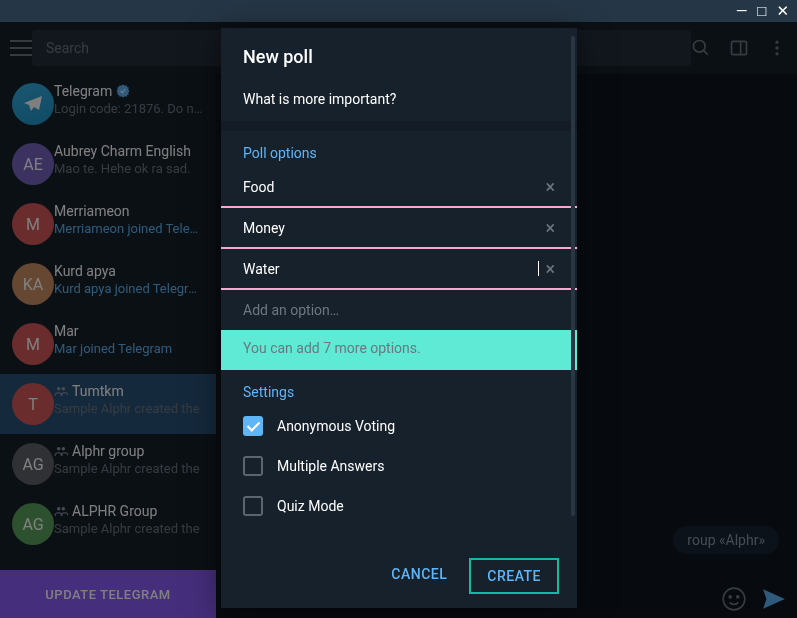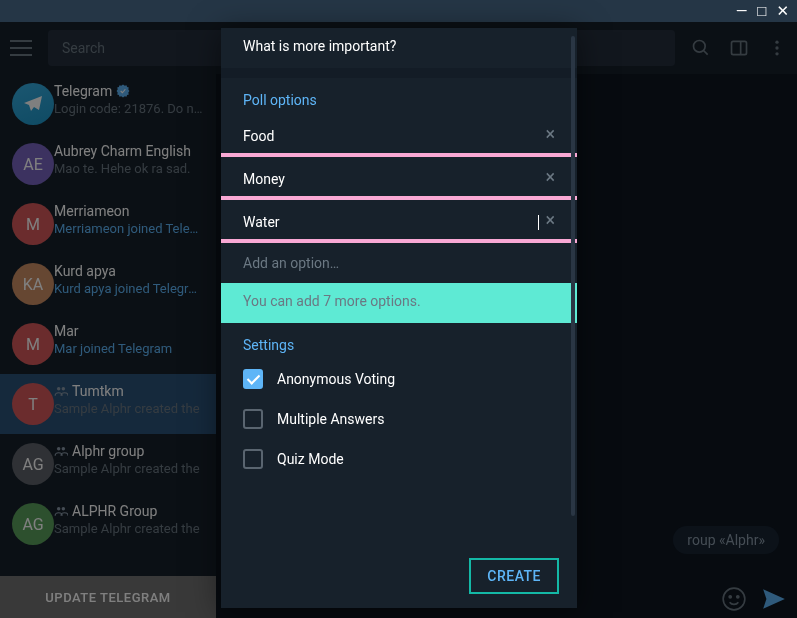--- a/index.html
+++ b/index.html
@@ -1,43 +1,43 @@
 <!DOCTYPE html>
 <html><head>
 <meta charset="utf-8">
 <style>
 *{box-sizing:border-box;margin:0;padding:0;font-family:-apple-system,BlinkMacSystemFont,"Segoe UI",Roboto,sans-serif}
 body{background:#0e1621;width:797px;height:618px;overflow:hidden;position:relative;color:#fff}
 .titlebar{height:22px;background:#253646;display:flex;justify-content:flex-end;align-items:center;padding-right:8px;gap:10px;color:#fff}
 .titlebar span{cursor:pointer;font-size:15px;line-height:1}
-.topbar{height:52px;background:#17212b;display:flex;align-items:center;padding:0 10px;gap:16px}
+.topbar{height:52px;background:#17212b;display:flex;align-items:center;padding:0 10px;gap:0}
 .hamburger{width:22px;height:16px;display:flex;flex-direction:column;justify-content:space-between;cursor:pointer}
 .hamburger div{height:2px;background:#6b7883}
 .search-box{flex:1;height:36px;background:#242f3d;border-radius:4px;display:flex;align-items:center;padding:0 14px;color:#6b7883;font-size:14px}
 .top-icons{display:flex;gap:18px;color:#6b7883;margin-left:auto}
 .sidebar{position:absolute;top:74px;left:0;width:216px;bottom:0;background:#17212b;overflow:hidden}
 .chat{display:flex;padding:9px 12px;cursor:pointer}
 .chat.active{background:#2b5278}
 .avatar{width:42px;height:42px;border-radius:50%;flex-shrink:0;display:flex;align-items:center;justify-content:center;font-size:16px;color:#fff;font-weight:400}
 .chat-info{flex:1;min-width:0}
 .chat-name{font-size:14px;color:#fff;display:flex;align-items:center;gap:4px}
 .chat-sub{font-size:13px;color:#6b7883;margin-top:2px;white-space:nowrap;overflow:hidden;text-overflow:ellipsis}
 .chat-sub.link{color:#5eb5f7}
-.update-bar{position:absolute;bottom:0;left:0;width:216px;height:42px;background:#737373;display:flex;align-items:center;justify-content:center;color:#fff;font-size:13px;font-weight:500;letter-spacing:0.5px;cursor:pointer}
+.update-bar{position:absolute;bottom:0;left:0;width:216px;height:48px;background:#8b5cf6;display:flex;align-items:center;justify-content:center;color:#fff;font-size:13px;font-weight:500;letter-spacing:0.5px;cursor:pointer}
 .main{position:absolute;top:74px;left:216px;right:0;bottom:0;background:#0e1621}
 .badge{position:absolute;right:18px;bottom:64px;background:#182533;color:#8a99a8;padding:6px 14px;border-radius:14px;font-size:14px}
 .composer{position:absolute;bottom:6px;right:10px;display:flex;gap:14px;color:#6b7883}
 .overlay{position:absolute;top:22px;left:0;right:0;bottom:0;background:rgba(0,0,0,0.5)}
 .modal{position:absolute;top:28px;left:221px;width:356px;height:580px;background:#17212b;box-shadow:0 4px 30px rgba(0,0,0,0.5);display:flex;flex-direction:column}
 .modal-body{flex:1;overflow:hidden;position:relative}
 .modal-title{font-size:18px;font-weight:500;padding:18px 22px 14px;color:#fff}
 .poll-q{padding:10px 22px 14px;font-size:14px;color:#fff}
 .sep{height:10px;background:#131c26}
 .section-label{color:#5eb5f7;font-size:14px;padding:14px 22px 6px}
-.option-row{display:flex;align-items:flex-end;padding:9px 16px 9px 22px;border-bottom:4px solid #f9a8d4}
+.option-row{display:flex;align-items:center;padding:9px 16px 9px 22px;border-bottom:2px solid #f9a8d4}
 .option-row input{flex:1;background:transparent;border:none;color:#fff;font-size:14px;outline:none}
 .option-row .x{color:#6b7883;cursor:pointer;font-size:18px;padding:0 6px}
 .add-opt{padding:12px 22px;color:#6b7883;font-size:14px}
 .hint{padding:10px 22px 14px;color:#6b7883;font-size:14px;background:#5eead4}
 .setting{display:flex;align-items:center;padding:10px 22px;gap:14px;font-size:14px;color:#fff;cursor:pointer}
 .checkbox{width:20px;height:20px;border:2px solid #5a6570;border-radius:3px;flex-shrink:0}
 .checkbox.checked{background:#5eb5f7;border-color:#5eb5f7;position:relative}
 .checkbox.checked:after{content:"";position:absolute;left:5px;top:1px;width:5px;height:10px;border:solid #fff;border-width:0 2px 2px 0;transform:rotate(45deg)}
 .modal-footer{display:flex;justify-content:flex-end;padding:14px 18px;gap:8px}
 .btn{color:#5eb5f7;font-size:14px;font-weight:500;padding:8px 14px;cursor:pointer;letter-spacing:0.5px}
@@ -190,20 +190,21 @@
     <svg width="26" height="26" viewBox="0 0 24 24" fill="#5eb5f7">
         <path d="M2 3l20 9-20 9 3-9-3-9z"></path>
       </svg>
   </div>
 </div>
 
 <div class="overlay"></div>
 
 <div class="modal">
   <div class="modal-body">
+    <div class="modal-title">New poll</div>
     <div class="poll-q">What is more important?</div>
     <div class="sep"></div>
     <div class="section-label">Poll options</div>
     <div id="options">
         <div class="option-row">
           <input value="Food" style="">
           <span class="x">×</span>
         </div>
         <div class="option-row">
           <input value="Money" style="">
@@ -228,17 +229,18 @@
           <span>Multiple Answers</span>
         </div>
         <div class="setting">
           <div class="checkbox"></div>
           <span>Quiz Mode</span>
         </div>
       </div>
     <div class="scrollbar"></div>
   </div>
   <div class="modal-footer">
+    <div class="btn">CANCEL</div>
     <div class="create-highlight">
         <div class="btn">CREATE</div>
       </div>
   </div>
 </div>
 
 </body></html>

